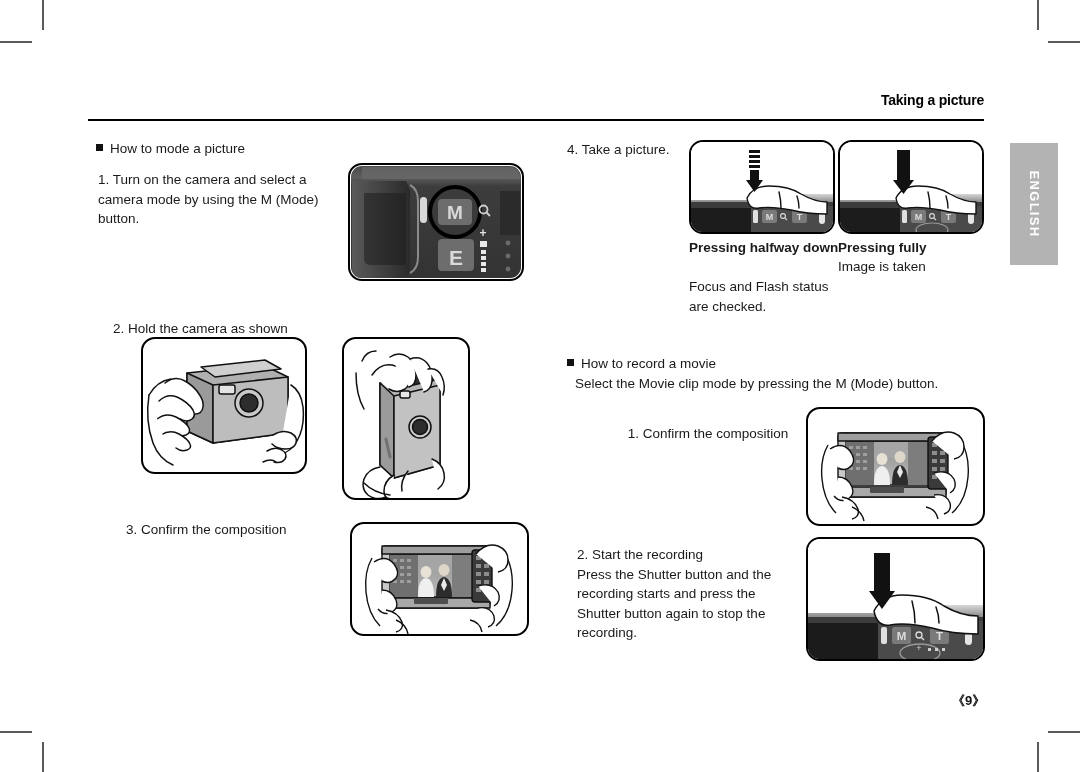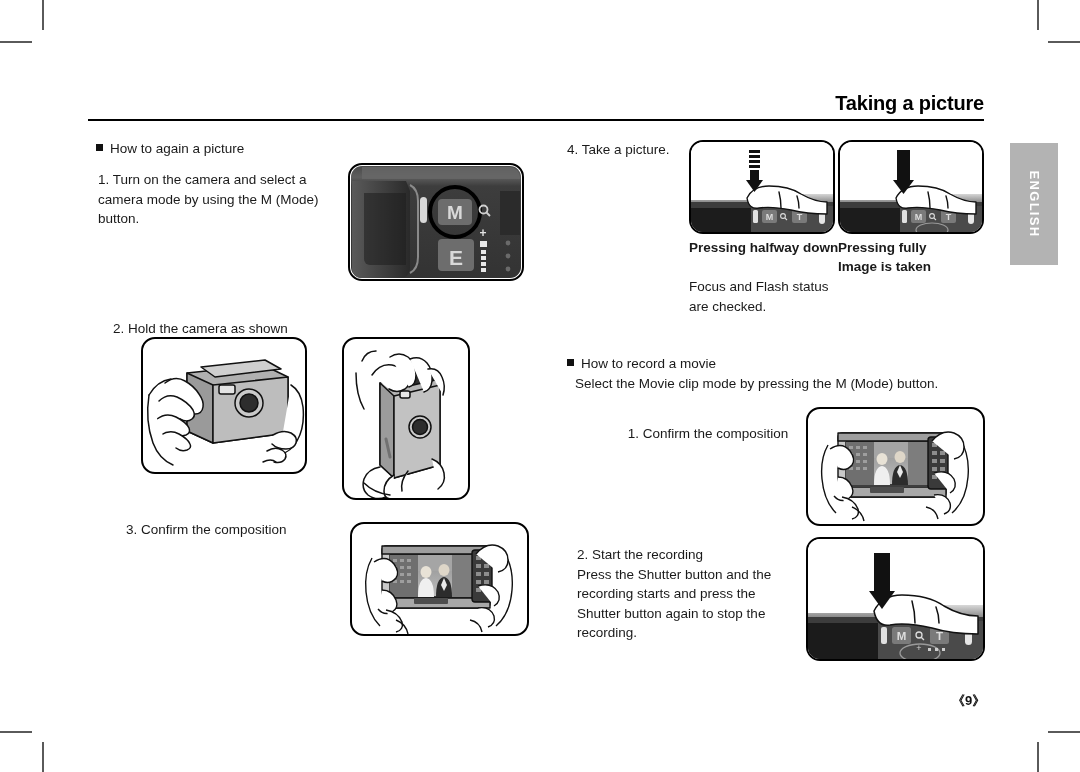--- a/index.html
+++ b/index.html
@@ -18,21 +18,21 @@
   .crop{position:absolute;background:#5a5a5a;}
   .crop.v{width:2px;height:30px;}
   .crop.h{height:2px;width:32px;}
 
   
   .header-rule{
     position:absolute;left:88px;top:119px;width:896px;height:2px;background:#000;
   }
   .page-title{
     position:absolute;right:96px;top:92px;
-    font-size:20px;font-weight:bold;letter-spacing:-0.2px;color:#000;
+    font-size:14px;font-weight:bold;letter-spacing:-0.2px;color:#000;
     white-space:nowrap;
   }
 
   
   .lang-tab{
     position:absolute;left:1010px;top:143px;width:48px;height:122px;
     background:#b3b3b3;
   }
   .lang-tab span{
     position:absolute;left:50%;top:50%;
@@ -74,21 +74,21 @@
   <div class="crop h" style="left:1048px;top:731px;"></div>
 
   <div class="page-title">Taking a picture</div>
   <div class="header-rule"></div>
 
   <div class="lang-tab">
     <span>ENGLISH</span>
   </div>
 
   <div class="bullet-head" style="left:96px;top:139px;">
-    <span class="sq"></span><span>How to again a picture</span>
+    <span class="sq"></span><span>How to mode a picture</span>
   </div>
 
   <div class="txt" style="left:98px;top:170px;width:250px;">1. Turn on the camera and select a
     camera mode by using the M (Mode)
     button.</div>
 
   <div class="ill" style="left:348px;top:163px;width:172px;height:114px;">
     <svg viewBox="0 0 172 114" preserveAspectRatio="none">
       <defs>
         <linearGradient id="bodyG" x1="0" y1="0" x2="0" y2="1">
@@ -364,21 +364,21 @@
         <path d="M53 38 L74 38 L63.5 52 Z"></path>
       </g>
     </svg>
   </div>
 
   <div class="txt bold" style="left:689px;top:238px;width:160px;">Pressing halfway down</div>
   <div class="txt" style="left:689px;top:257px;width:165px;margin-top:20px;">Focus and Flash status
 are checked.</div>
 
   <div class="txt bold" style="left:838px;top:238px;width:160px;">Pressing fully</div>
-  <div class="txt" style="left:838px;top:257px;width:160px;font-weight:bold;">Image is taken</div>
+  <div class="txt" style="left:838px;top:257px;width:160px;">Image is taken</div>
 
   <div class="bullet-head" style="left:567px;top:354px;">
     <span class="sq"></span><span>How to record a movie</span>
   </div>
 
   <div class="txt" style="left:575px;top:374px;width:430px;">Select the Movie clip mode by pressing the M (Mode) button.</div>
 
   <div class="txt" style="left:593px;top:424px;width:230px;text-align:center;">1. Confirm the composition</div>
 
   <div class="ill" style="left:806px;top:407px;width:175px;height:115px;">

